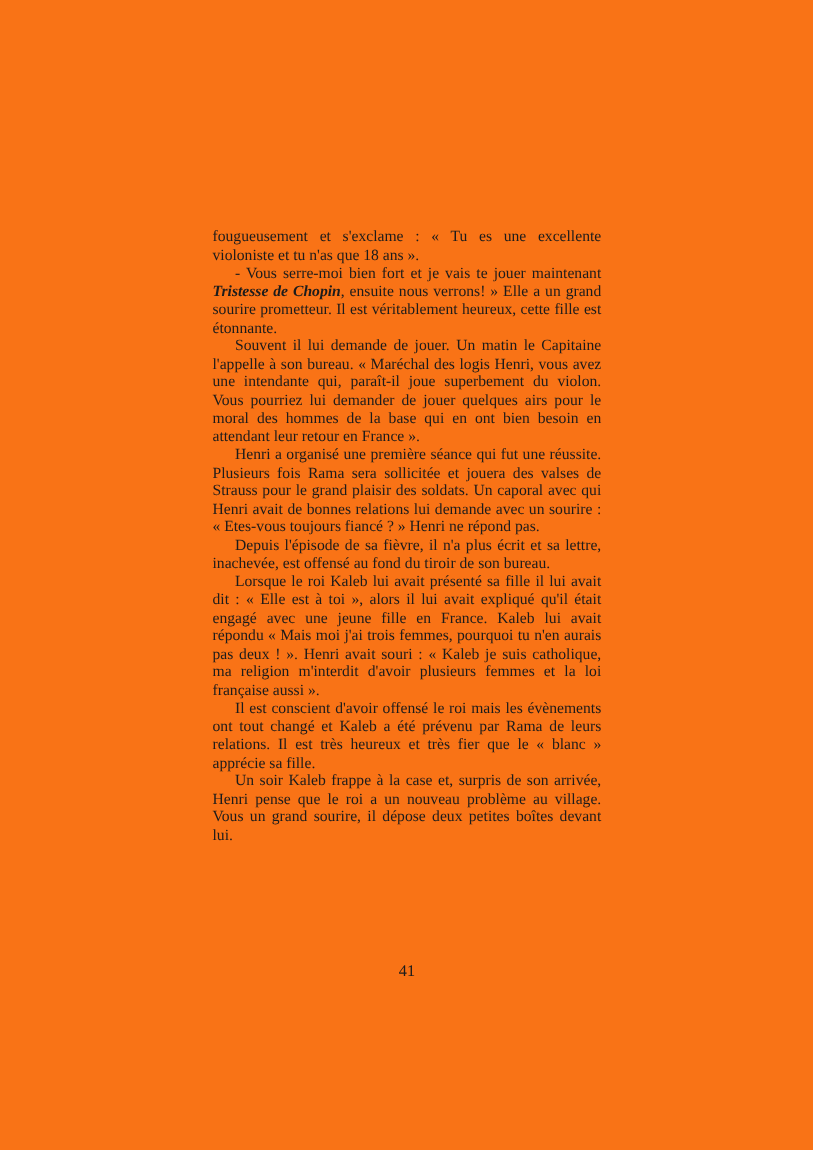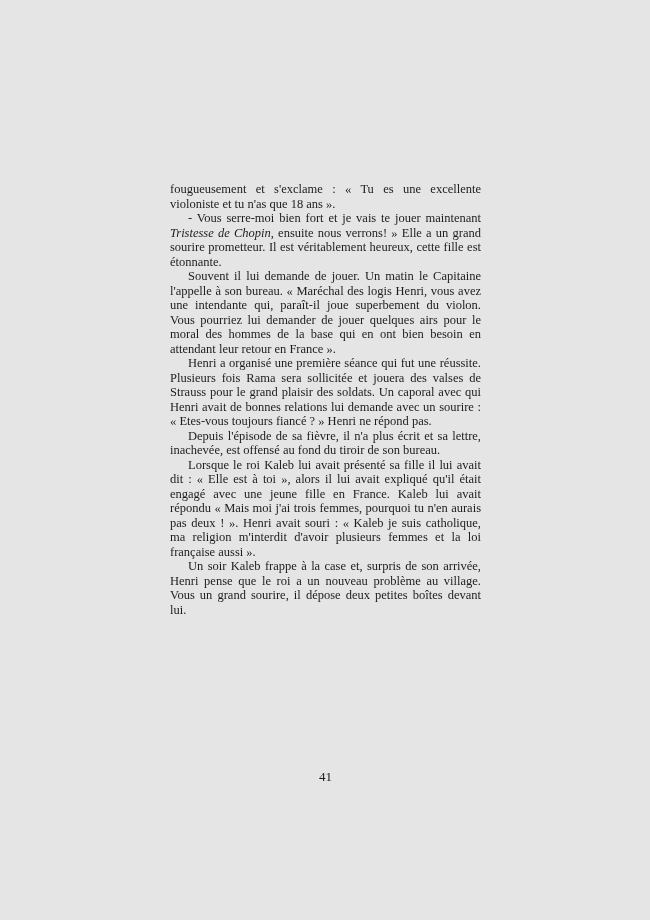--- a/index.html
+++ b/index.html
@@ -4,21 +4,21 @@
 <style>
   html, body {
     margin: 0;
     padding: 0;
     background: #ffffff;
   }
   .sheet {
     position: relative;
     width: 650px;
     height: 920px;
-    background: #e5e5e5;
+    background: #f97316;
     overflow: hidden;
     font-family: "Liberation Serif", "DejaVu Serif", serif;
     color: #1c1c1c;
   }
   .text-block {
     position: absolute;
     left: 170px;
     top: 182px;
     width: 311px;
     font-size: 12.5px;
@@ -28,20 +28,21 @@
   .text-block p {
     margin: 0;
     padding: 0;
     text-indent: 18px;
   }
   .text-block p.no-indent {
     text-indent: 0;
   }
   .text-block em {
     font-style: italic;
+    font-weight: bold;
   }
   .page-number {
     position: absolute;
     left: 170px;
     top: 769px;
     width: 311px;
     text-align: center;
     font-size: 13px;
     line-height: 15px;
   }
@@ -50,16 +51,17 @@
 <body>
 
 <div class="sheet">
   <div class="text-block">
       <p class="no-indent"><span>fougueusement et s'exclame : « Tu es une excellente violoniste et tu n'as que 18 ans ».</span></p>
       <p><span>- Vous serre-moi bien fort et je vais te jouer maintenant </span><em>Tristesse de Chopin</em><span>, ensuite nous verrons! » Elle a un grand sourire prometteur. Il est véritablement heureux, cette fille est étonnante.</span></p>
       <p><span>Souvent il lui demande de jouer. Un matin le Capitaine l'appelle à son bureau. « Maréchal des logis Henri, vous avez une intendante qui, paraît-il joue superbement du violon. Vous pourriez  lui demander de jouer quelques airs pour le moral des hommes de la base qui en ont bien besoin en attendant leur retour en France ».</span></p>
       <p><span>Henri a organisé une première séance qui fut une réussite. Plusieurs fois Rama sera sollicitée et jouera des valses de Strauss pour le grand plaisir des soldats. Un caporal avec qui Henri avait de bonnes relations lui demande avec un sourire : « Etes-vous toujours fiancé ? » Henri ne répond pas.</span></p>
       <p><span>Depuis l'épisode de sa fièvre, il n'a plus écrit et sa lettre, inachevée, est offensé au fond du tiroir de son bureau.</span></p>
       <p><span>Lorsque le roi Kaleb lui avait présenté sa fille il lui avait dit : « Elle est à toi », alors il lui avait expliqué qu'il était engagé avec une jeune fille en France. Kaleb lui avait répondu « Mais moi j'ai trois femmes, pourquoi tu n'en aurais pas deux ! ». Henri avait souri : « Kaleb je suis catholique, ma religion m'interdit d'avoir plusieurs femmes et la loi française aussi ».</span></p>
+      <p><span>Il est conscient d'avoir offensé le roi mais les évènements ont tout changé et Kaleb a été prévenu par Rama de leurs relations. Il est très heureux et très fier que le « blanc » apprécie sa fille.</span></p>
       <p><span>Un soir Kaleb frappe à la case et, surpris de son arrivée, Henri pense que le roi a un nouveau problème au village. Vous un grand sourire, il dépose deux petites boîtes devant lui.</span></p>
     </div>
   <div class="page-number">41</div>
 </div>
 
 </body></html>

